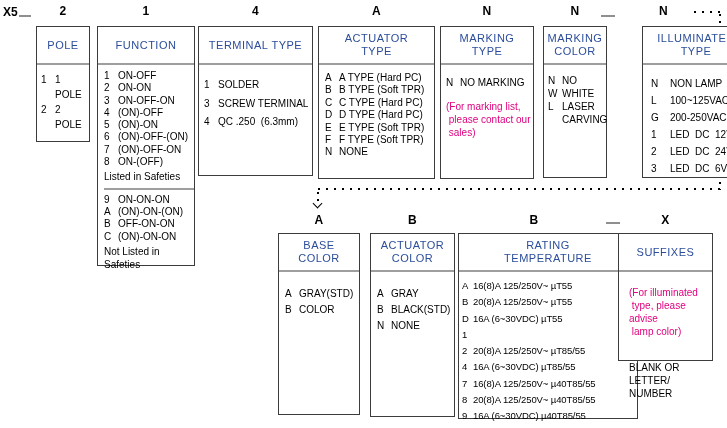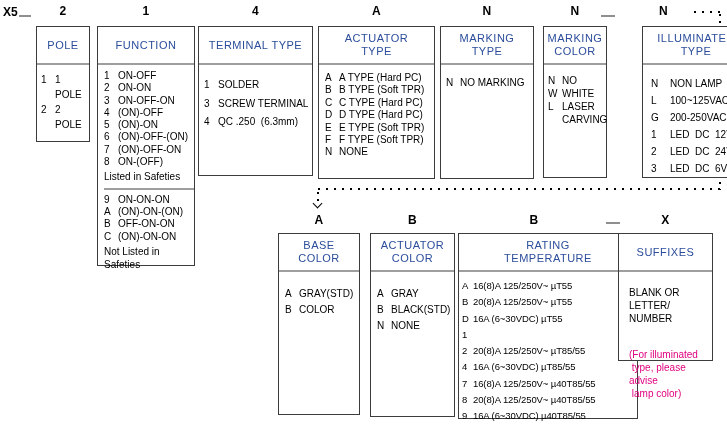--- a/index.html
+++ b/index.html
@@ -203,20 +203,23 @@
   </div>
 
   <div class="box" id="b4" style="left:440px;top:26px;width:94px;height:153px">
     <div class="box-title">MARKING
 TYPE</div>
     <div class="box-items">
         <div class="row">
           <span class="code">N</span>
           <span class="lbl">NO MARKING</span>
         </div>
+        <div class="note" style="color: rgb(224, 0, 127);">(For marking list,
+ please contact our
+ sales)</div>
       </div>
   </div>
 
   <div class="box" id="b5" style="left:543px;top:26px;width:64px;height:152px">
     <div class="box-title">MARKING
 COLOR</div>
     <div class="box-items">
         <div class="row">
           <span class="code">N</span>
           <span class="lbl">NO</span>
@@ -336,22 +339,22 @@
         <div class="row">
           <span class="code">9</span>
           <span class="lbl">16A (6~30VDC) µ40T85/55</span>
         </div>
       </div>
   </div>
 
   <div class="box" id="b10" style="left:618px;top:233px;width:95px;height:128px">
     <div class="box-title">SUFFIXES</div>
     <div class="box-items">
+        <div class="note" style="color: rgb(224, 0, 127);">(For illuminated
+ type, please advise
+ lamp color)</div>
         <div class="note">BLANK OR
 LETTER/
 NUMBER</div>
-        <div class="note" style="color: rgb(224, 0, 127);">(For illuminated
- type, please advise
- lamp color)</div>
       </div>
   </div>
 
 </div>
 
 </body></html>

